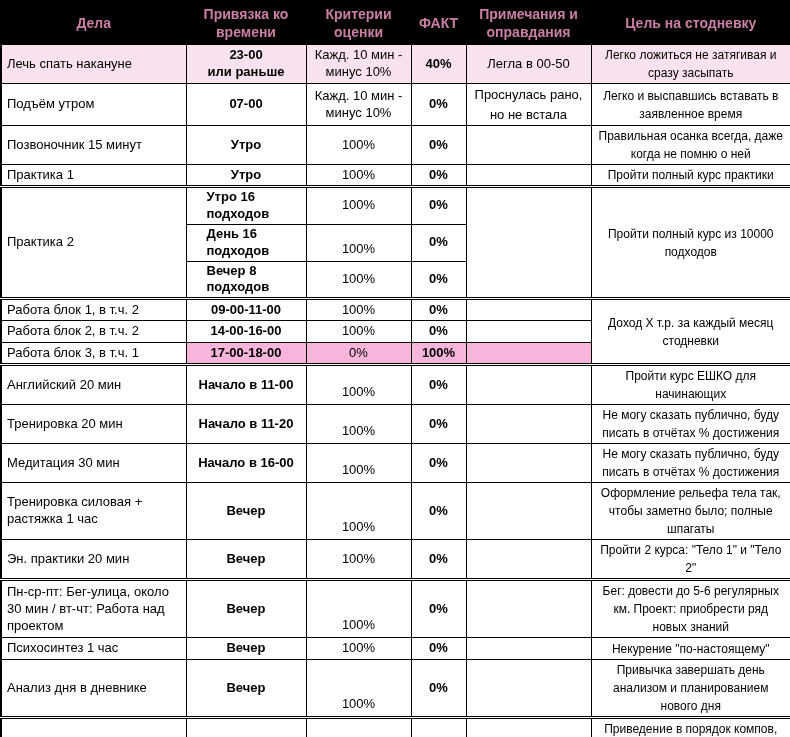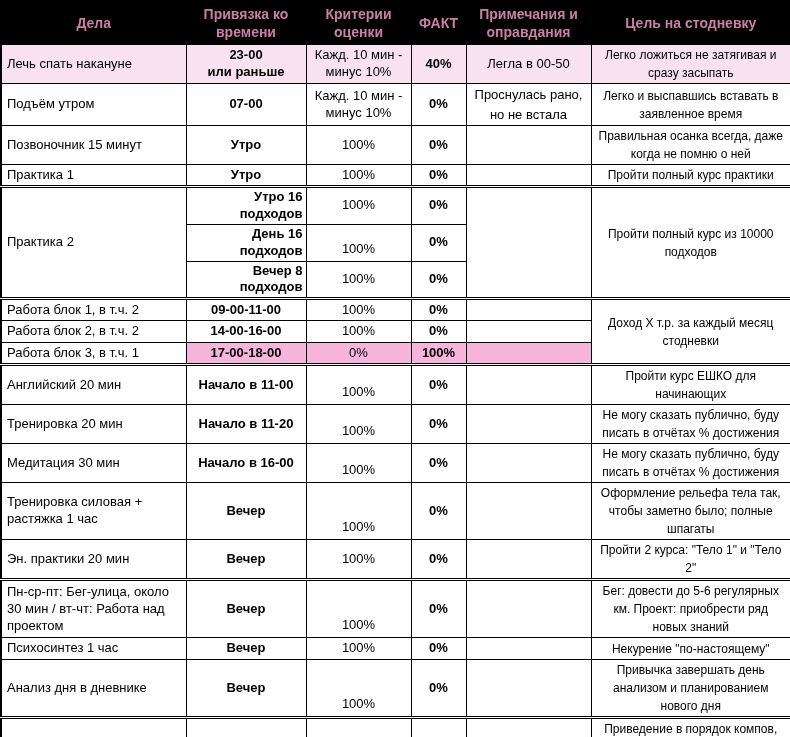--- a/index.html
+++ b/index.html
@@ -8,21 +8,21 @@
   th,td{border:1px solid var(--border,#000);overflow:hidden;word-wrap:break-word}
   thead th{background:var(--header_bg,#000);color:var(--header_text,#cb7fa4);
            font-size:14px;font-weight:bold;height:40px;line-height:1.3;padding:1px 2px;vertical-align:middle}
   td{font-size:13px;padding:1px 3px;text-align:center;vertical-align:middle;white-space:pre-line;line-height:1.3;color:#000}
   td.c1{text-align:left;padding-left:5px}
   td.c2{font-weight:bold}
   td.c4{font-weight:bold}
   td.c5{line-height:1.5}
   td.c6{font-size:12px;line-height:1.5;padding:1px 6px}
   td .bld{font-weight:bold}
-  td.tl{text-align:right;padding-left:20px}
+  td.tl{text-align:left;padding-left:20px}
   td.vb{vertical-align:bottom;padding-bottom:3px}
   td.hl{background:var(--strong_pink,#f7b5dc)}
   tr.soft td{background:var(--soft_pink,#f9e2ef)}
   tr.sep td{border-top:3px double var(--border,#000)}
 </style>
 </head>
 <body>
 
 <table>
   <colgroup>

